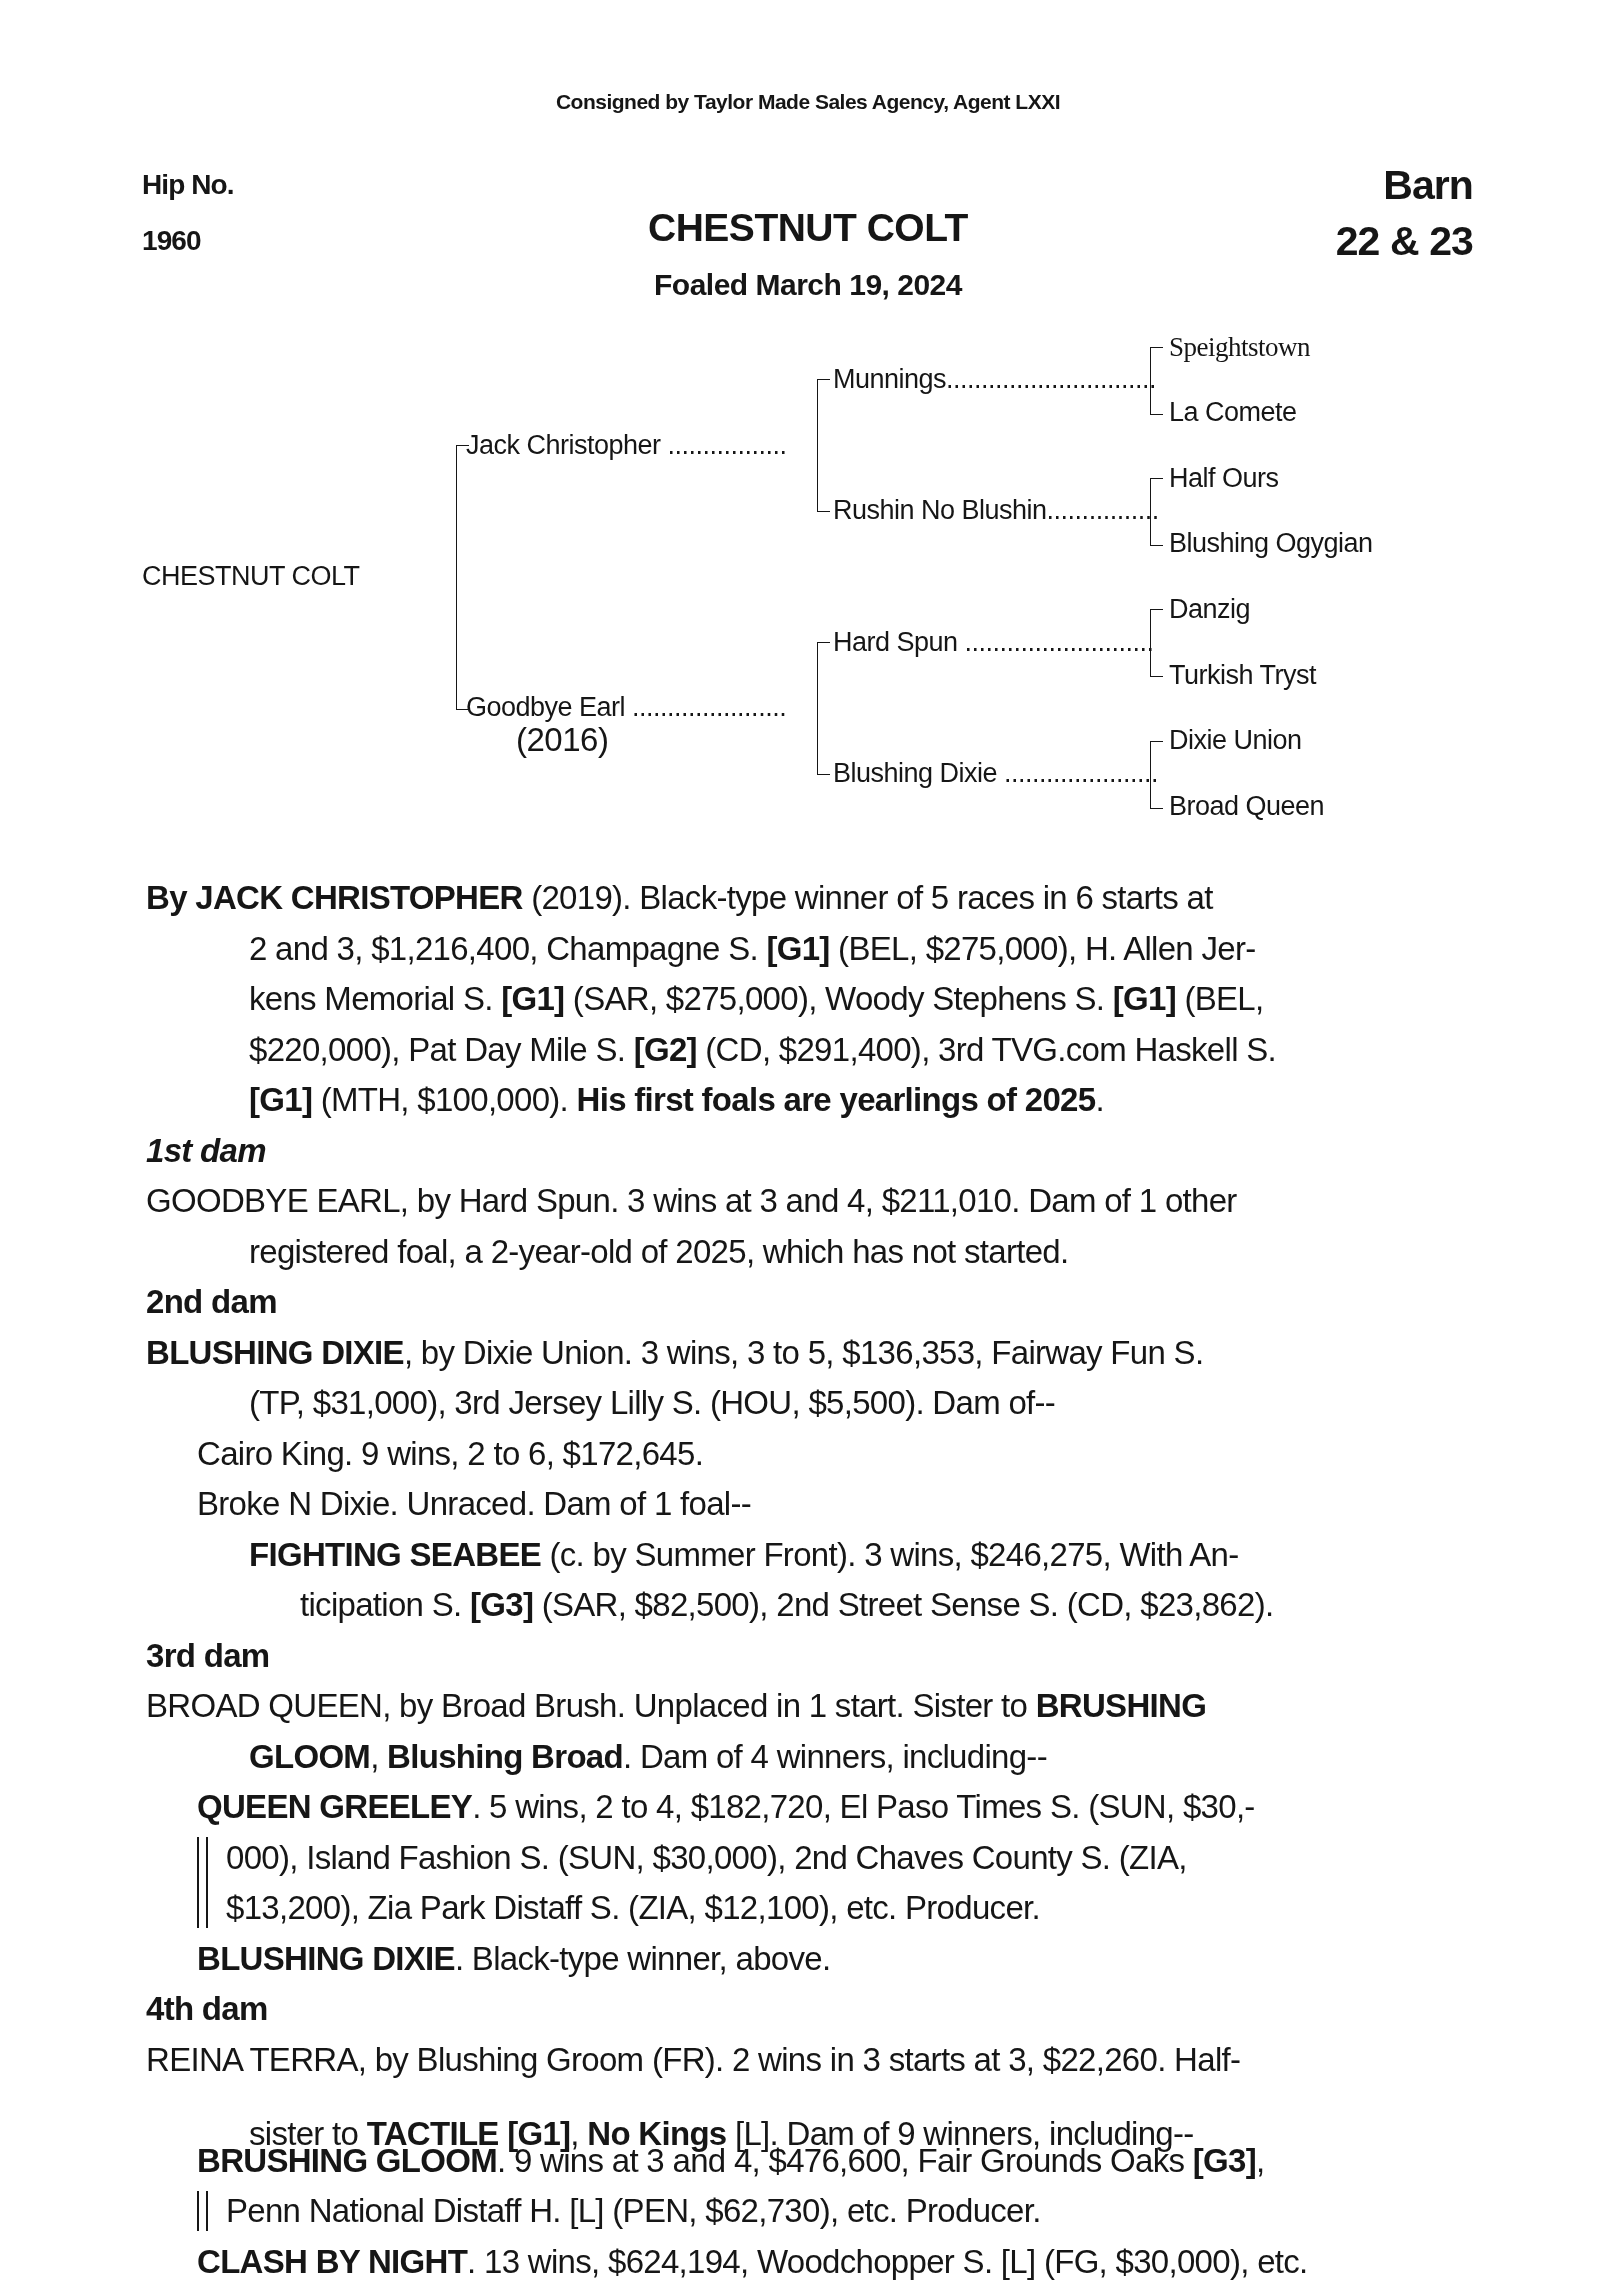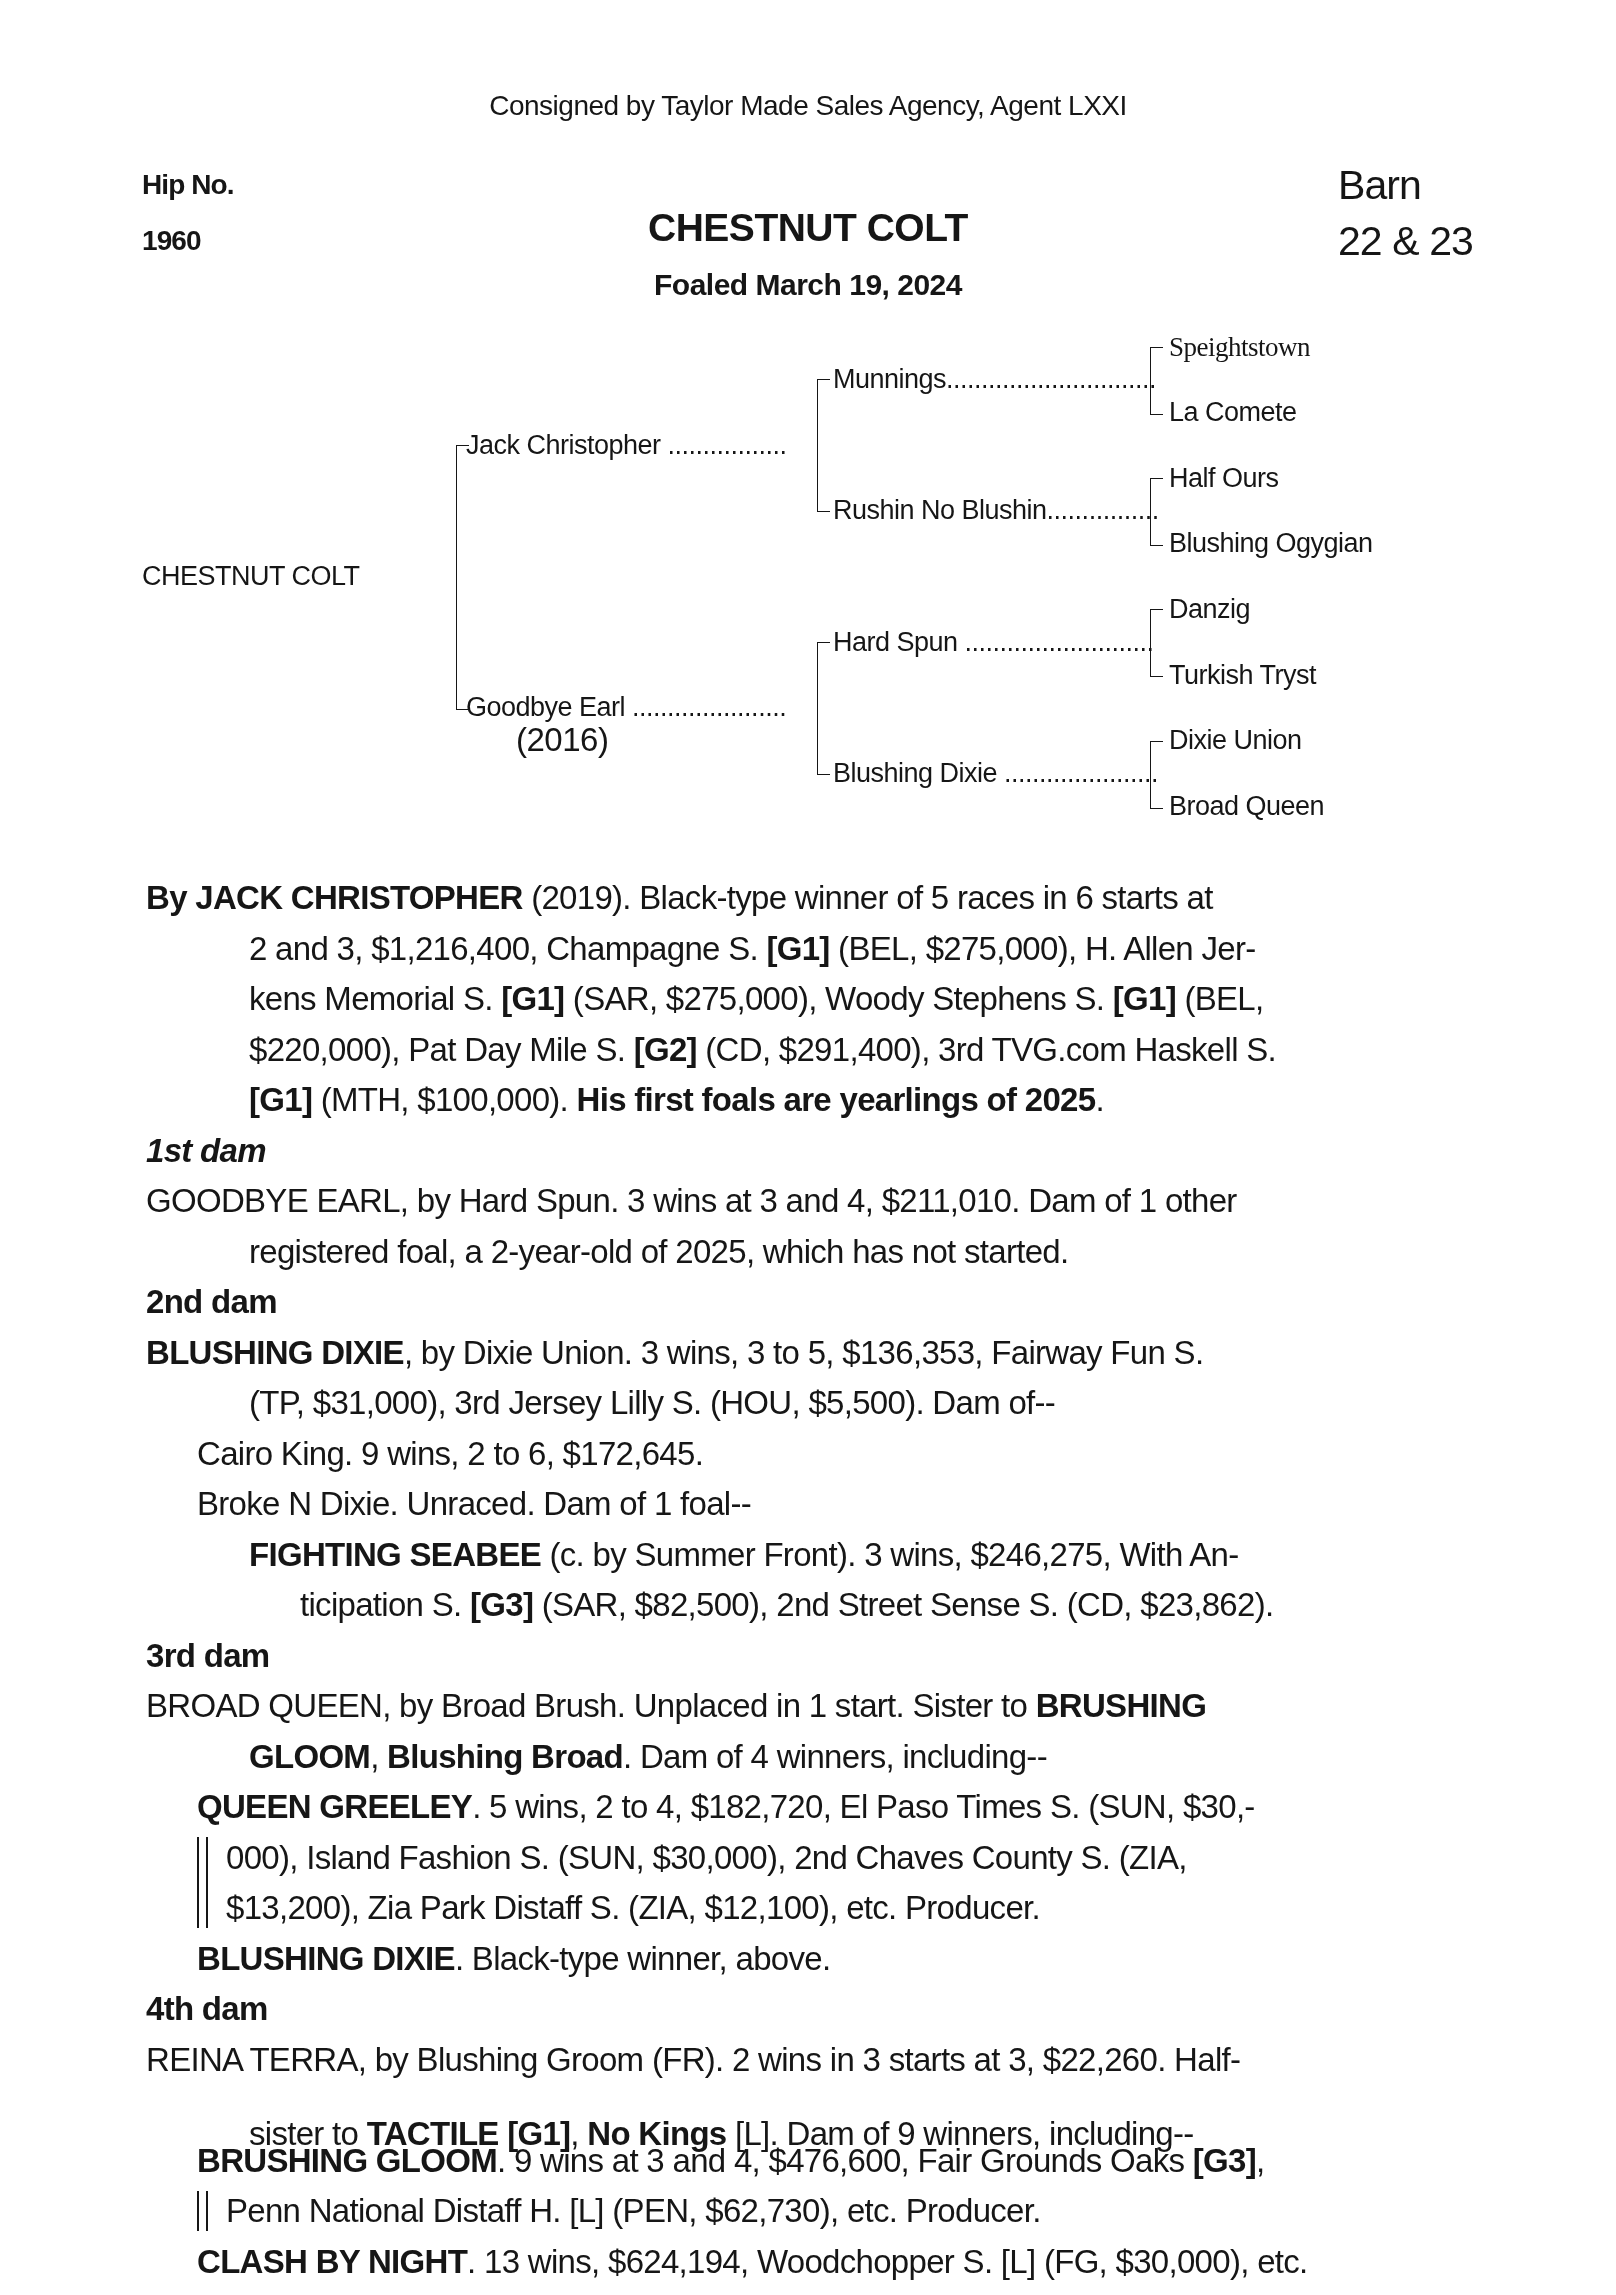--- a/index.html
+++ b/index.html
@@ -3,24 +3,24 @@
 <meta charset="utf-8">
 <style>
   html,body{margin:0;padding:0}
   body{position:relative;width:1616px;height:3227px;background:#ffffff;
        font-family:"Liberation Sans",sans-serif;color:#161616;overflow:hidden;
        -webkit-font-smoothing:antialiased}
   .abs{position:absolute}
   .bold{font-weight:bold}
   .ctr{left:0;width:1616px;text-align:center}
   
-  .consignor{top:90px;font-size:28px;font-weight:normal;letter-spacing:-0.5px}
+  .consignor{top:90px;font-size:21px;font-weight:bold;letter-spacing:-0.5px}
   .hipblock{left:142px;top:157px;font-size:28px;font-weight:bold;line-height:56px;letter-spacing:-0.9px}
-  .barnblock{right:143px;top:157px;font-size:41px;font-weight:normal;line-height:56px;
-             letter-spacing:-0.9px;}
+  .barnblock{right:143px;top:157px;font-size:41px;font-weight:bold;line-height:56px;
+             letter-spacing:-0.9px;text-align:right}
   .title{top:206px;font-size:39px;font-weight:bold;letter-spacing:-0.5px}
   .foaled{top:268px;font-size:30px;font-weight:bold;letter-spacing:-0.5px}
   
   #tree .nm{position:absolute;transform:translateY(-52%);font-size:27px;
             white-space:nowrap;letter-spacing:-0.5px}
   #tree .note{position:absolute;transform:translateY(-52%);font-size:33px;letter-spacing:-0.5px}
   .brk{position:absolute;width:12px;border-left:1.8px solid #161616;
        border-top:1.8px solid #161616;border-bottom:1.8px solid #161616}
   
   #body-lines{position:absolute;left:146px;top:872px;width:1359px}

